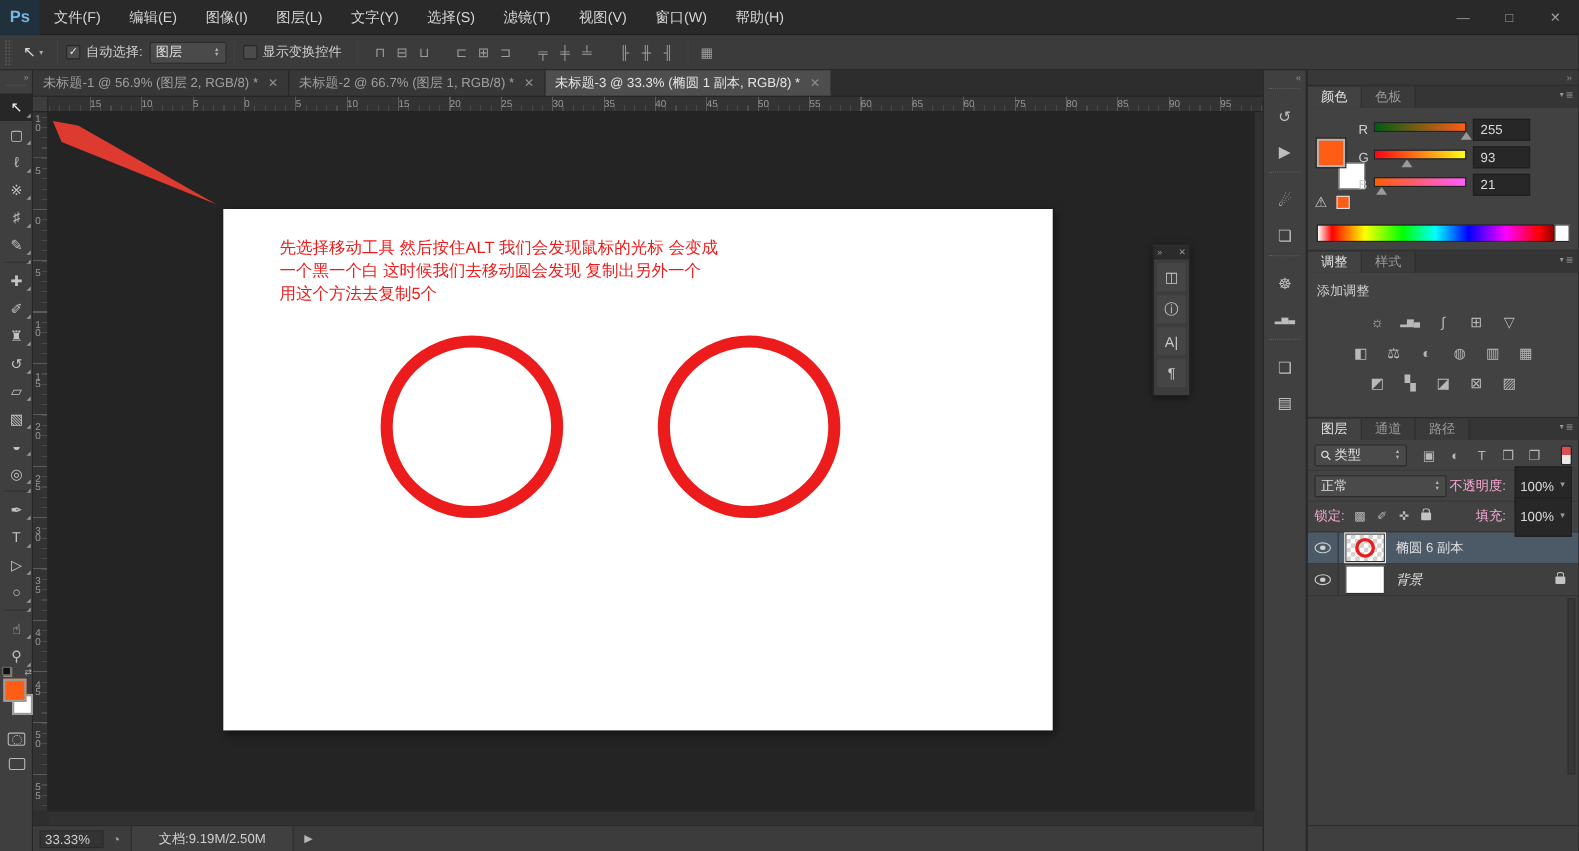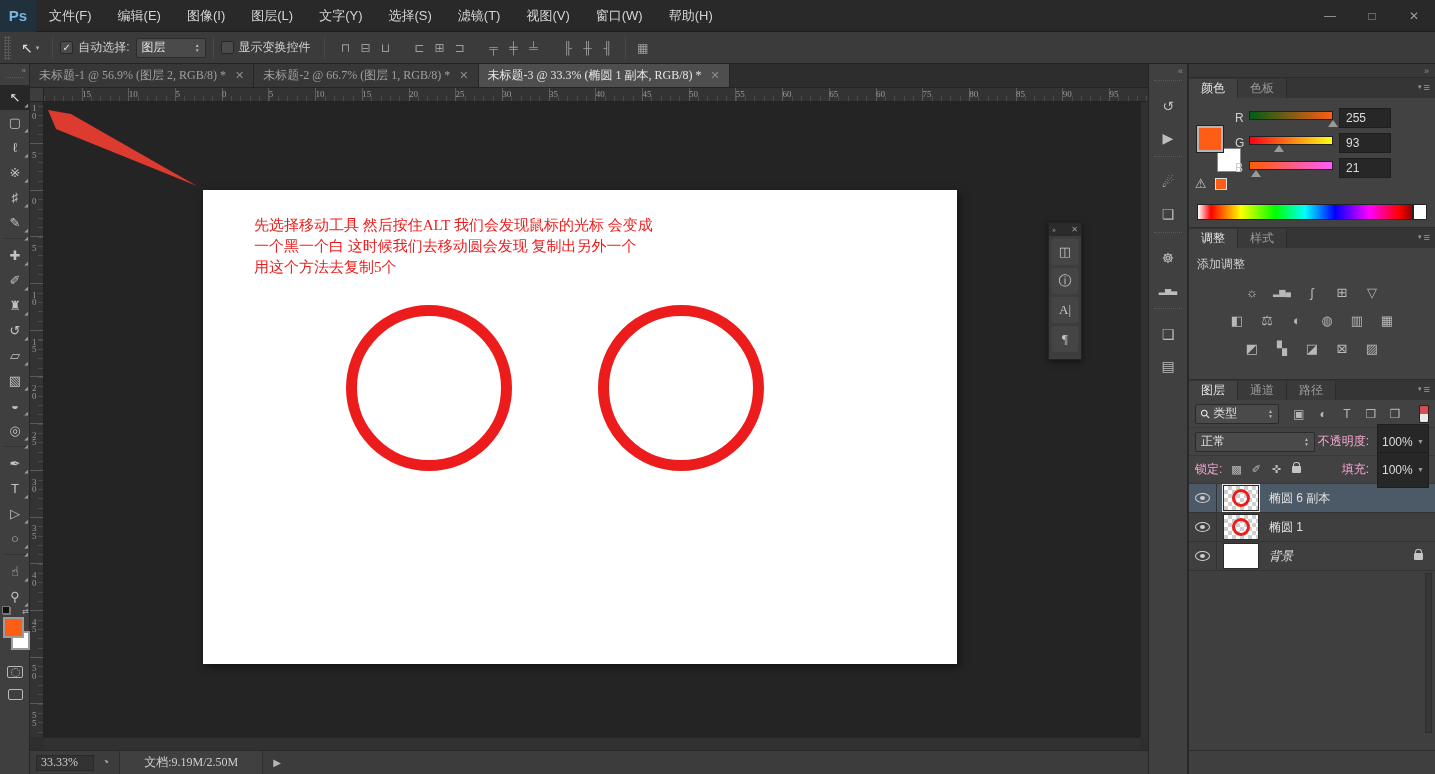--- a/index.html
+++ b/index.html
@@ -60,21 +60,21 @@
   #mini-swap { position:absolute; right:1px; top:-8px; color:#aaa; font-size:8px; }
   #mini-default { position:absolute; left:2px; top:-9px; width:9px; height:9px; }
   #mini-default::before { content:""; position:absolute; right:0; bottom:0; width:6px; height:6px; background:#fff; border:1px solid #777; }
   #mini-default::after { content:""; position:absolute; left:0; top:0; width:6px; height:6px; background:#111; border:1px solid #777; }
   .tool-extra { width:30px; height:22px; display:flex; align-items:center; justify-content:center; }
   .qmask { width:16px; height:12px; border:1px solid #b9b9b9; border-radius:2px; display:flex; align-items:center; justify-content:center; }
   .qmask::after { content:""; width:7px; height:7px; border:1px dotted #b9b9b9; border-radius:50%; }
   .smode { width:15px; height:11px; border:1px solid #b9b9b9; border-radius:2px; }
 
   
-  #docarea { position:absolute; left:30px; top:64px; width:1118px; bottom:0; background:#2e2e2e;font-family:Liberation Serif, serif; }
+  #docarea { position:absolute; left:30px; top:64px; width:1118px; bottom:0; background:#2e2e2e; }
   #tabbar { position:absolute; left:0; top:0; width:100%; height:24px; background:#2d2d2d; display:flex;
     border-bottom:1px solid #242424; }
   .tab { display:flex; align-items:center; padding:0 9px; background:#373737; color:#9f9f9f;
     border-right:1px solid #252525; font-size:12px; white-space:nowrap; }
   .tab.on { background:#4e4e4e; color:#e4e4e4; }
   .tab .tab-close { margin-left:9px; font-size:11px; color:#8d8d8d; }
   
   #hruler { position:absolute; left:0; top:24px; width:100%; height:14px; background:#333;
     border-bottom:1px solid #222;
     background-image:repeating-linear-gradient(to right,#5b5b5b 0 1px,transparent 1px 46.7px),
@@ -799,30 +799,20 @@
             <div class="eye-cell">
               <span class="eye"></span>
             </div>
             <div class="thumb">
               <span class="ring"></span>
             </div>
             <span class="layer-name">椭圆 6 副本</span>
 
           </div>
 
-          <div class="layer-row t-shape">
-            <div class="eye-cell">
-              <span class="eye"></span>
-            </div>
-            <div class="thumb">
-              <span class="ring"></span>
-            </div>
-            <span class="layer-name">椭圆 1</span>
-
-          </div>
 
           <div class="layer-row t-background locked">
             <div class="eye-cell">
               <span class="eye"></span>
             </div>
             <div class="thumb"></div>
             <span class="layer-name">背景</span>
             <span class="layer-lock"><span class="padlock"></span></span>
           </div>
         </div>

